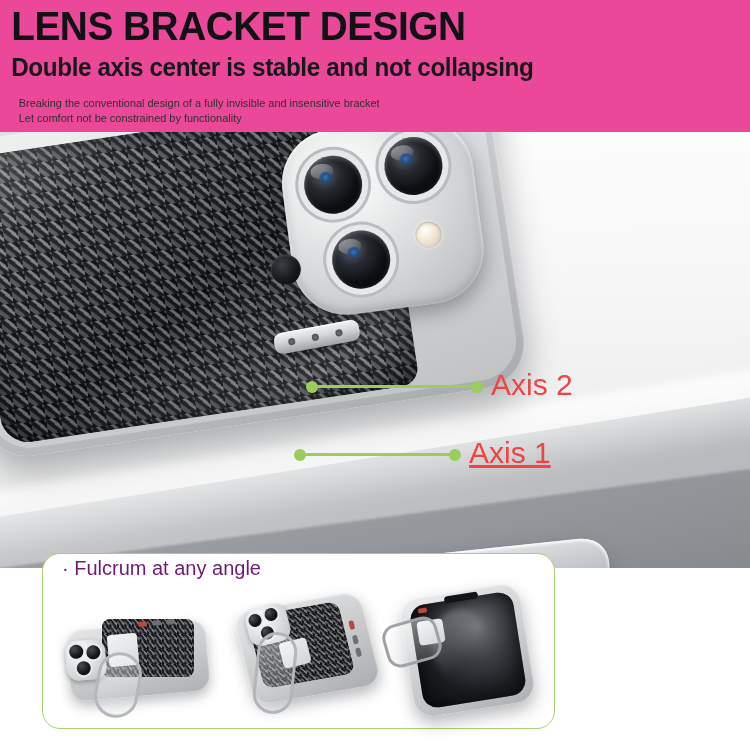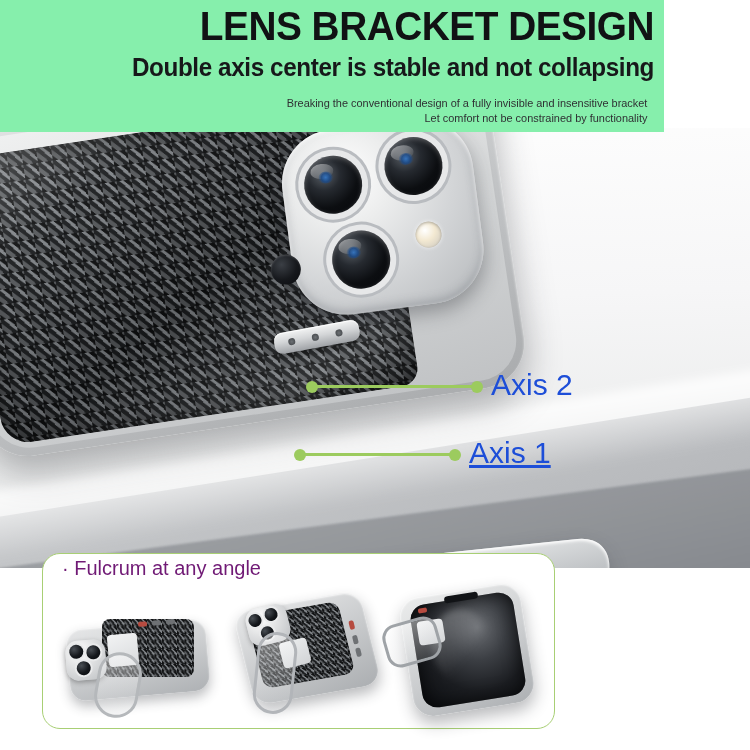--- a/index.html
+++ b/index.html
@@ -6,23 +6,23 @@
   html,body { width:750px; height:750px; }
   body {
     font-family:"Liberation Sans", sans-serif;
     background:#ffffff;
     position:relative;
     overflow:hidden;
   }
 
   
   .header {
-    position:absolute; left:0; top:0; width:664px; height:132px;
-    background:#86efac;
-    text-align:right;
+    position:absolute; left:0; top:0; width:750px; height:132px;
+    background:#ec4899;
+    text-align:left;
     z-index:40;
   }
   .title {
     font-size:40px; font-weight:bold; color:#111214;
     letter-spacing:-0.5px; line-height:1;
     padding-top:6px;
     transform:scaleX(0.97);
   }
   .subtitle {
     font-size:25px; font-weight:bold; color:#17181a;
@@ -203,21 +203,21 @@
   .co-line {
     position:absolute; height:3px; border-radius:2px;
     background:#9ccb5e;
   }
   .co-dot {
     position:absolute; width:12px; height:12px; border-radius:50%;
     background:#9ccb5e;
   }
   .co-label {
     position:absolute;
-    font-size:30px; color:#1d4ed8; letter-spacing:0px; white-space:nowrap;
+    font-size:30px; color:#ef4444; letter-spacing:0px; white-space:nowrap;
     font-weight:400;
   }
 
   
   .panel {
     position:absolute; left:42px; top:553px; width:513px; height:176px;
     border:1.6px solid #a8cf74; border-radius:18px;
     background:#ffffff;
     z-index:50;
     overflow:hidden;

